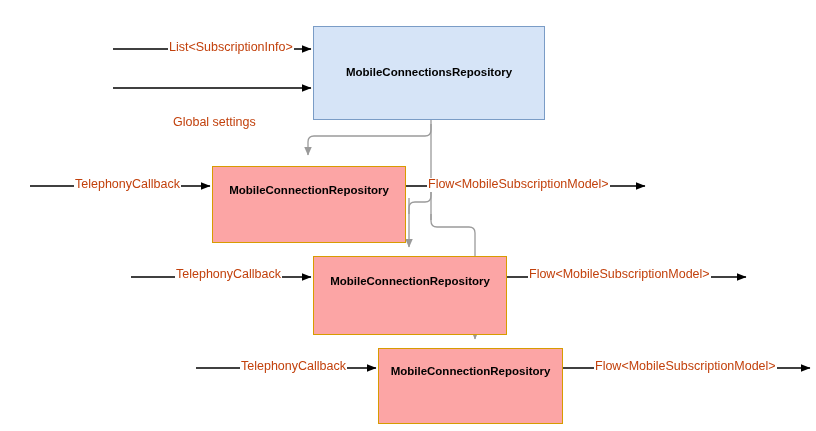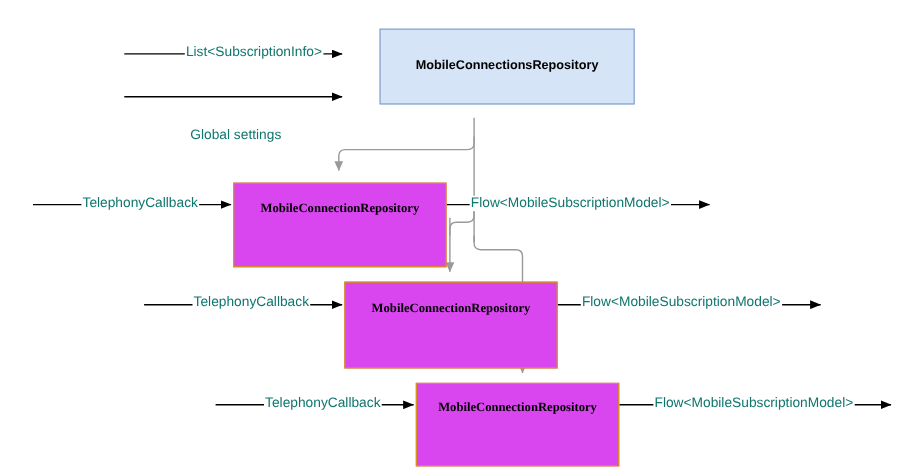--- a/index.html
+++ b/index.html
@@ -28,28 +28,27 @@
     font-weight: bold;
     font-size: 11.5px;
     color: #000000;
     line-height: 1.2;
   }
   .node-blue {
     background: #d6e4f7;
     border: 1.4px solid #7a9cc6;
   }
   .node-orange {
-    background: #d946ef;
+    background: #fca5a5;
     border: 1.6px solid #d79b00;
-    font-family: Liberation Serif, serif;
   }
   .edge-label {
     position: absolute;
     font-size: 12.5px;
-    color: #0f766e;
+    color: #c2410c;
     white-space: nowrap;
     background: #ffffff;
     padding: 0 1px;
     line-height: 1.1;
   }
   svg.wires {
     position: absolute;
     left: 0;
     top: 0;
     width: 816px;
@@ -92,21 +91,21 @@
 
       <path d="M431,124 L431,130 Q431,136 425,136 L314,136 Q308,136 308,142 L308,155" marker-end="url(#arrowGray)"></path>
 
       <path d="M409,198 L409,247" marker-end="url(#arrowGray)"></path>
       <path d="M431,190 L431,196 Q431,202 425,202 L415,202 Q409,202 409,208 L409,214"></path>
 
       <path d="M431,214 L431,221 Q431,227 437,227 L469,227 Q475,227 475,233 L475,339" marker-end="url(#arrowGray)"></path>
     </g>
   </svg>
 
-  <div class="node node-blue" style="left:313px; top:26px; width:232px; height:69px;margin-left:32px;">
+  <div class="node node-blue" style="left:313px; top:26px; width:232px; height:94px;">
     <span>MobileConnectionsRepository</span>
   </div>
 
   <div class="node node-orange" style="left:212px; top:166px; width:194px; height:77px;">
     <span style="position:relative; top:-14px;">MobileConnectionRepository</span>
   </div>
 
   <div class="node node-orange" style="left:313px; top:256px; width:194px; height:79px;">
     <span style="position:relative; top:-14px;">MobileConnectionRepository</span>
   </div>

